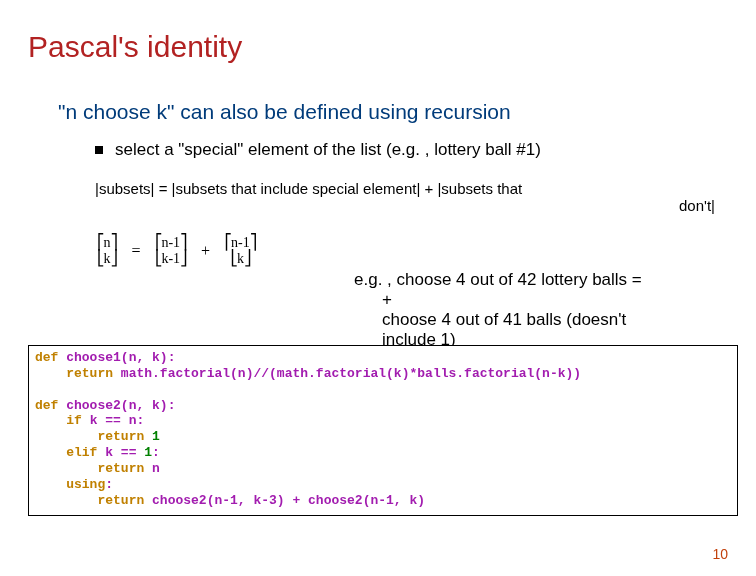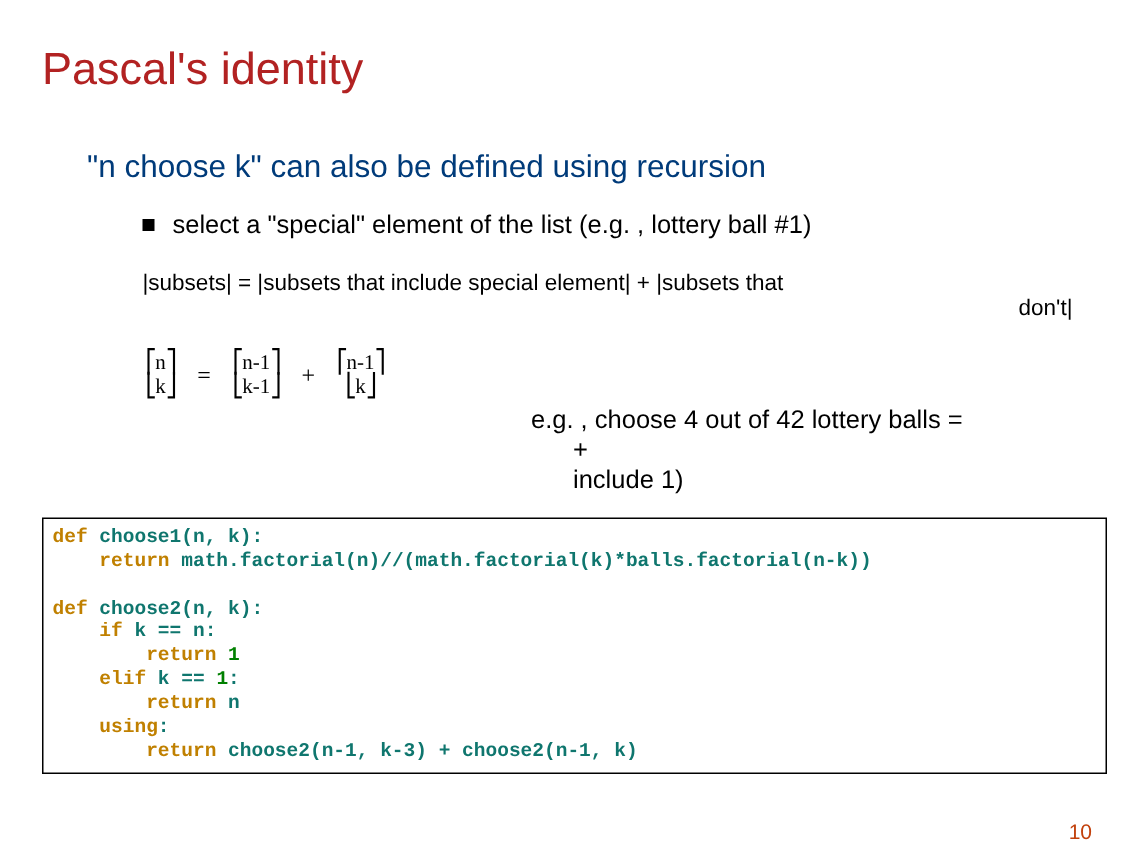--- a/index.html
+++ b/index.html
@@ -115,21 +115,21 @@
   }
   .codebox pre {
     margin: 0;
     font-family: "Courier New", monospace;
     font-size: 13px;
     font-weight: bold;
     line-height: 1.22;
     white-space: pre;
   }
   .kw   { color: #c08000; margin-top: 40px; } 
-  .fn   { color: #0f766e; } 
+  .fn   { color: #a21caf; } 
   .num  { color: #008000; } 
   .plain{ color: #000000; }
   .pagenum {
     position: absolute;
     right: 28px;
     bottom: 14px;
     color: #c2410c;
     font-size: 14px;
   }
 </style>
@@ -166,20 +166,21 @@
       <span class="group">
         <span class="top"><span class="brace">⎡</span><span>n-1</span><span class="brace">⎤</span></span>
         <span class="bot"><span class="brace">⎣</span><span>k</span><span class="brace">⎦</span></span>
       </span>
     </div>
   </div>
 
   <div class="eg-area">
     <span>e.g. , choose 4 out of 42 lottery balls =</span>
     <span class="ind">+</span>
+    <span class="ind">choose 4 out of 41 balls (doesn't</span>
     <span class="ind">include 1)</span>
   </div>
 
   <div class="codebox">
 <pre><span class="kw">def </span><span class="fn">choose1(n, k):</span>
 <span class="plain">    </span><span class="kw">return </span><span class="fn">math.factorial(n)//(math.factorial(k)*balls.factorial(n-k))</span>
 
 <span class="kw">def </span><span class="fn">choose2(n, k):</span>
 <span class="plain">    </span><span class="kw">if </span><span class="fn">k </span><span class="fn">== n:</span>
 <span class="plain">        </span><span class="kw">return </span><span class="num">1</span>

